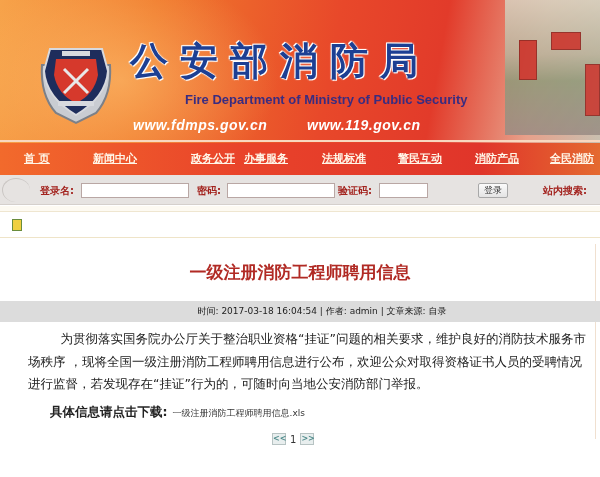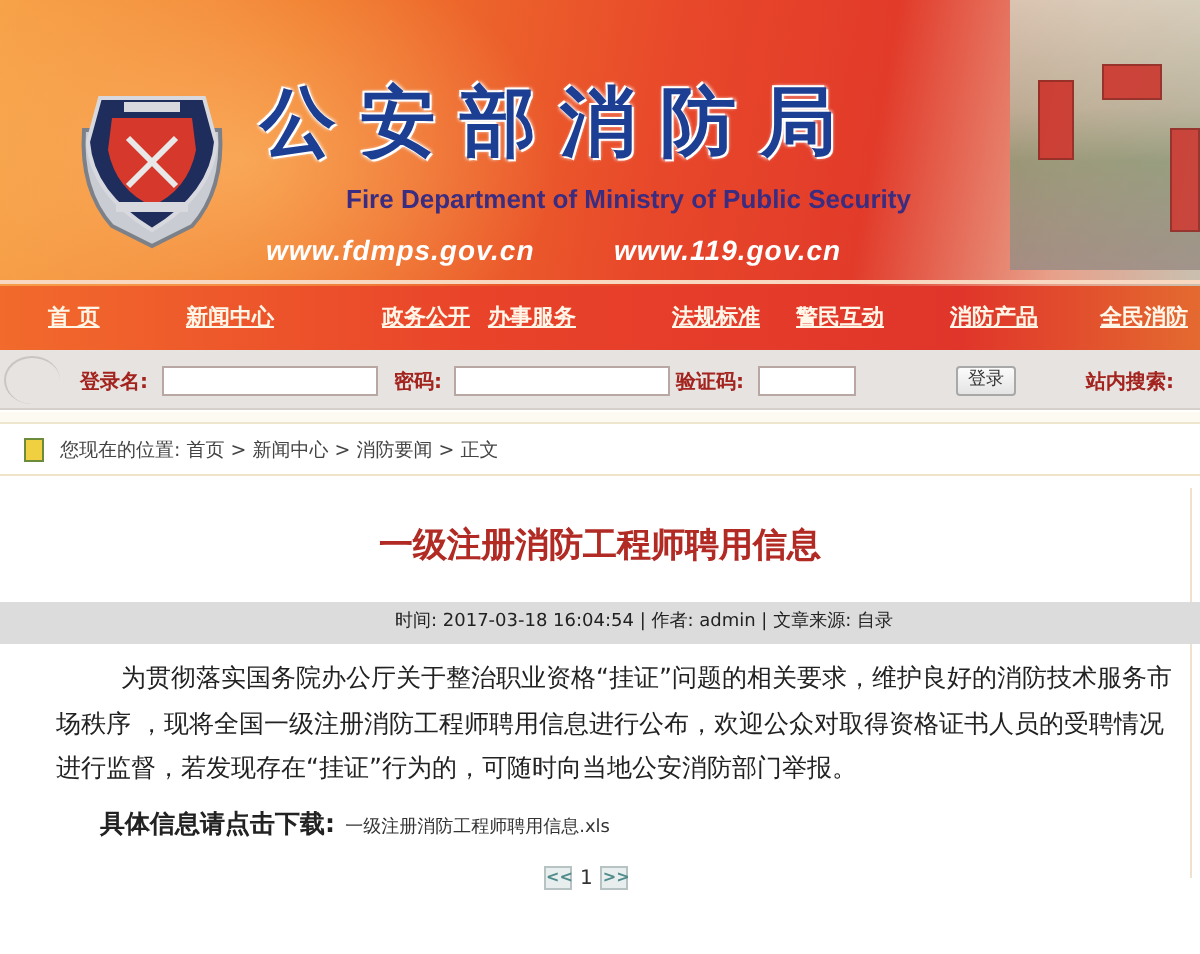--- a/index.html
+++ b/index.html
@@ -24,21 +24,21 @@
   .truck { position: absolute; background: #c8322a; border: 1px solid #8c1f1a; }
   .emblem {
     position: absolute; left: 36px; top: 35px; width: 80px; height: 90px;
   }
   .title-cn {
     position: absolute; left: 130px; top: 36px;
     font-family: "DejaVu Sans", sans-serif; font-weight: bold; font-size: 38px; letter-spacing: 12px;
     color: #1d3f93; text-shadow: 0 0 2px #fff, 0 0 2px #fff, 1px 1px 0 #fff, -1px -1px 0 #fff;
   }
   .title-en {
-    position: absolute; left: 129px; top: 92px;
+    position: absolute; left: 141px; top: 92px;
     font-family: "Liberation Sans", sans-serif; font-size: 13px; color: #3a2c80; font-weight: bold; padding-left: 44px;
   }
   .url1, .url2 {
     position: absolute; top: 117px;
     font-family: "Liberation Sans", sans-serif; font-style: italic; font-size: 14px; color: #ffffff; font-weight: bold; letter-spacing: 0.5px;
   }
   .url1 { left: 133px; }
   .url2 { left: 307px; }
   .banner .line { position: absolute; left: 0; top: 140px; width: 600px; height: 2px; background: #f8d8c0; }
 
@@ -126,21 +126,21 @@
     <div class="url1">www.fdmps.gov.cn</div>
     <div class="url2">www.119.gov.cn</div>
     <div class="line"></div>
   </div>
 
   <div class="nav">
     <span class="nav-item" style="left:24px;">首 页</span>
     <span class="nav-item" style="left:93px;">新闻中心</span>
     <span class="nav-item" style="left:167px;padding-left:24px;">政务公开</span>
     <span class="nav-item" style="left:244px;">办事服务</span>
-    <span class="nav-item" style="left:336px;">法规标准</span>
+    <span class="nav-item" style="left:322px;">法规标准</span>
     <span class="nav-item" style="left:398px;">警民互动</span>
     <span class="nav-item" style="left:475px;">消防产品</span>
     <span class="nav-item" style="left:550px;">全民消防</span>
   </div>
 
   <div class="login">
     <div class="swirl"></div>
     <span class="lbl" style="left:40px;">登录名:</span>
     <input class="inp" style="left: 81px; width: 108px;" value="">
     <span class="lbl" style="left:197px;">密码:</span>
@@ -148,21 +148,20 @@
     <span class="lbl" style="left:338px;">验证码:</span>
     <input class="inp" style="left: 379px; width: 49px;" value="">
     <div class="btn-login">登录</div>
     <span class="lbl" style="left:543px;">站内搜索:</span>
   </div>
 
   <div class="gap-strip"></div>
 
   <div class="crumb">
     <div class="crumb-icon"></div>
-    <span class="crumb-text">您现在的位置: 首页 &gt; 新闻中心 &gt; 消防要闻 &gt; 正文</span>
   </div>
 
   <div class="article-box"></div>
   <div class="article-title">一级注册消防工程师聘用信息</div>
   <div class="meta">时间: 2017-03-18 16:04:54 | 作者: admin | 文章来源: 自录</div>
   <div class="para">为贯彻落实国务院办公厅关于整治职业资格“挂证”问题的相关要求，维护良好的消防技术服务市场秩序 ，现将全国一级注册消防工程师聘用信息进行公布，欢迎公众对取得资格证书人员的受聘情况进行监督，若发现存在“挂证”行为的，可随时向当地公安消防部门举报。</div>
   <div class="download">
     <span class="dl-label">具体信息请点击下载:</span>
     <span class="dl-link">一级注册消防工程师聘用信息.xls</span>
   </div>

